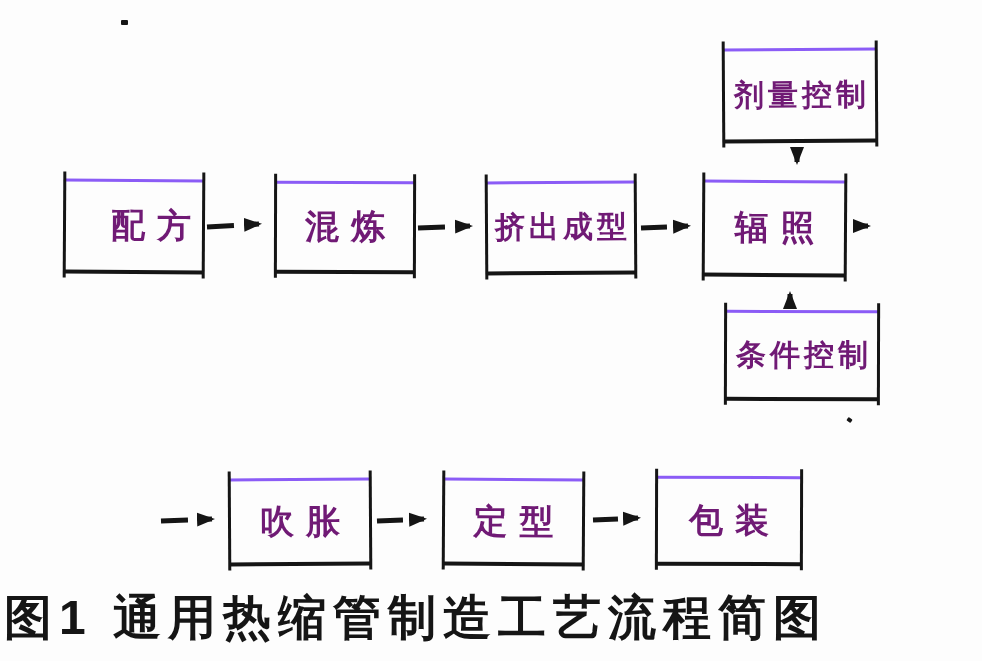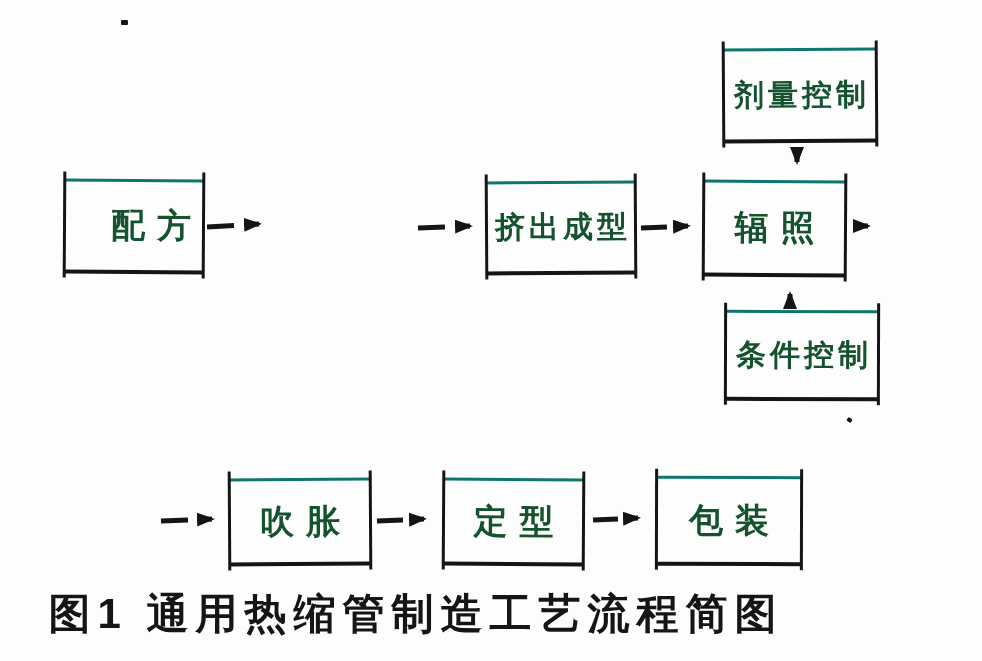--- a/index.html
+++ b/index.html
@@ -13,27 +13,27 @@
     width: 982px;
     height: 661px;
     background: #fdfdfd;
     overflow: hidden;
     color: #151515;
   }
   
   .pbox {
     position: absolute;
     background: #fdfdfd;
-    border-top: 3px solid #0f766e;
+    border-top: 3px solid #8b5cf6;
     border-bottom: 4px solid #151515;
     display: flex;
     align-items: center;
     justify-content: center;
     font-weight: bold;
-    color: #14532d;
+    color: #701a75;
     box-sizing: border-box;
   }
   .pbox::before, .pbox::after {
     content: "";
     position: absolute;
     top: -10px;
     bottom: -8px;
     width: 3px;
     background: #151515;
   }
@@ -50,21 +50,21 @@
     width: 982px;
     height: 661px;
     pointer-events: none;
   }
   .caption {
     position: absolute;
     left: 0;
     top: 586px;
     width: 832px;
     text-align: center;
-    font-size: 42px;
+    font-size: 48px;
     font-weight: bold;
     letter-spacing: 7px;
     color: #151515;
   }
   .speck {
     position: absolute;
     background: #151515;
   }
   .speck-1 { left: 121px; top: 20px; width: 7px; height: 5px; border-radius: 1px; }
   .speck-2 { left: 847px; top: 418px; width: 5px; height: 4px; border-radius: 1px; transform: rotate(35deg); }
@@ -78,20 +78,23 @@
   <div class="speck speck-2"></div>
 
   <div class="pbox lbl-4 rot-b" style="left:724px; top:48px; width:152px; height:95px;">
     <span>剂量控制</span>
   </div>
 
   <div class="pbox lbl-2 rot-a" style="left:65px; top:179px; width:138px; height:95px;justify-content:flex-end;">
     <span>配方</span>
   </div>
 
+  <div class="pbox lbl-2 rot-c" style="left:276px; top:181px; width:138px; height:93px;">
+    <span>混炼</span>
+  </div>
 
   <div class="pbox lbl-4 rot-b" style="left:487px; top:181px; width:148px; height:94px;text-align:center;">
     <span>挤出成型</span>
   </div>
 
   <div class="pbox lbl-2 rot-a" style="left:704px; top:180px; width:141px; height:97px;">
     <span>辐照</span>
   </div>
 
   <div class="pbox lbl-4 rot-c" style="left:726px; top:310px; width:152px; height:91px;">

